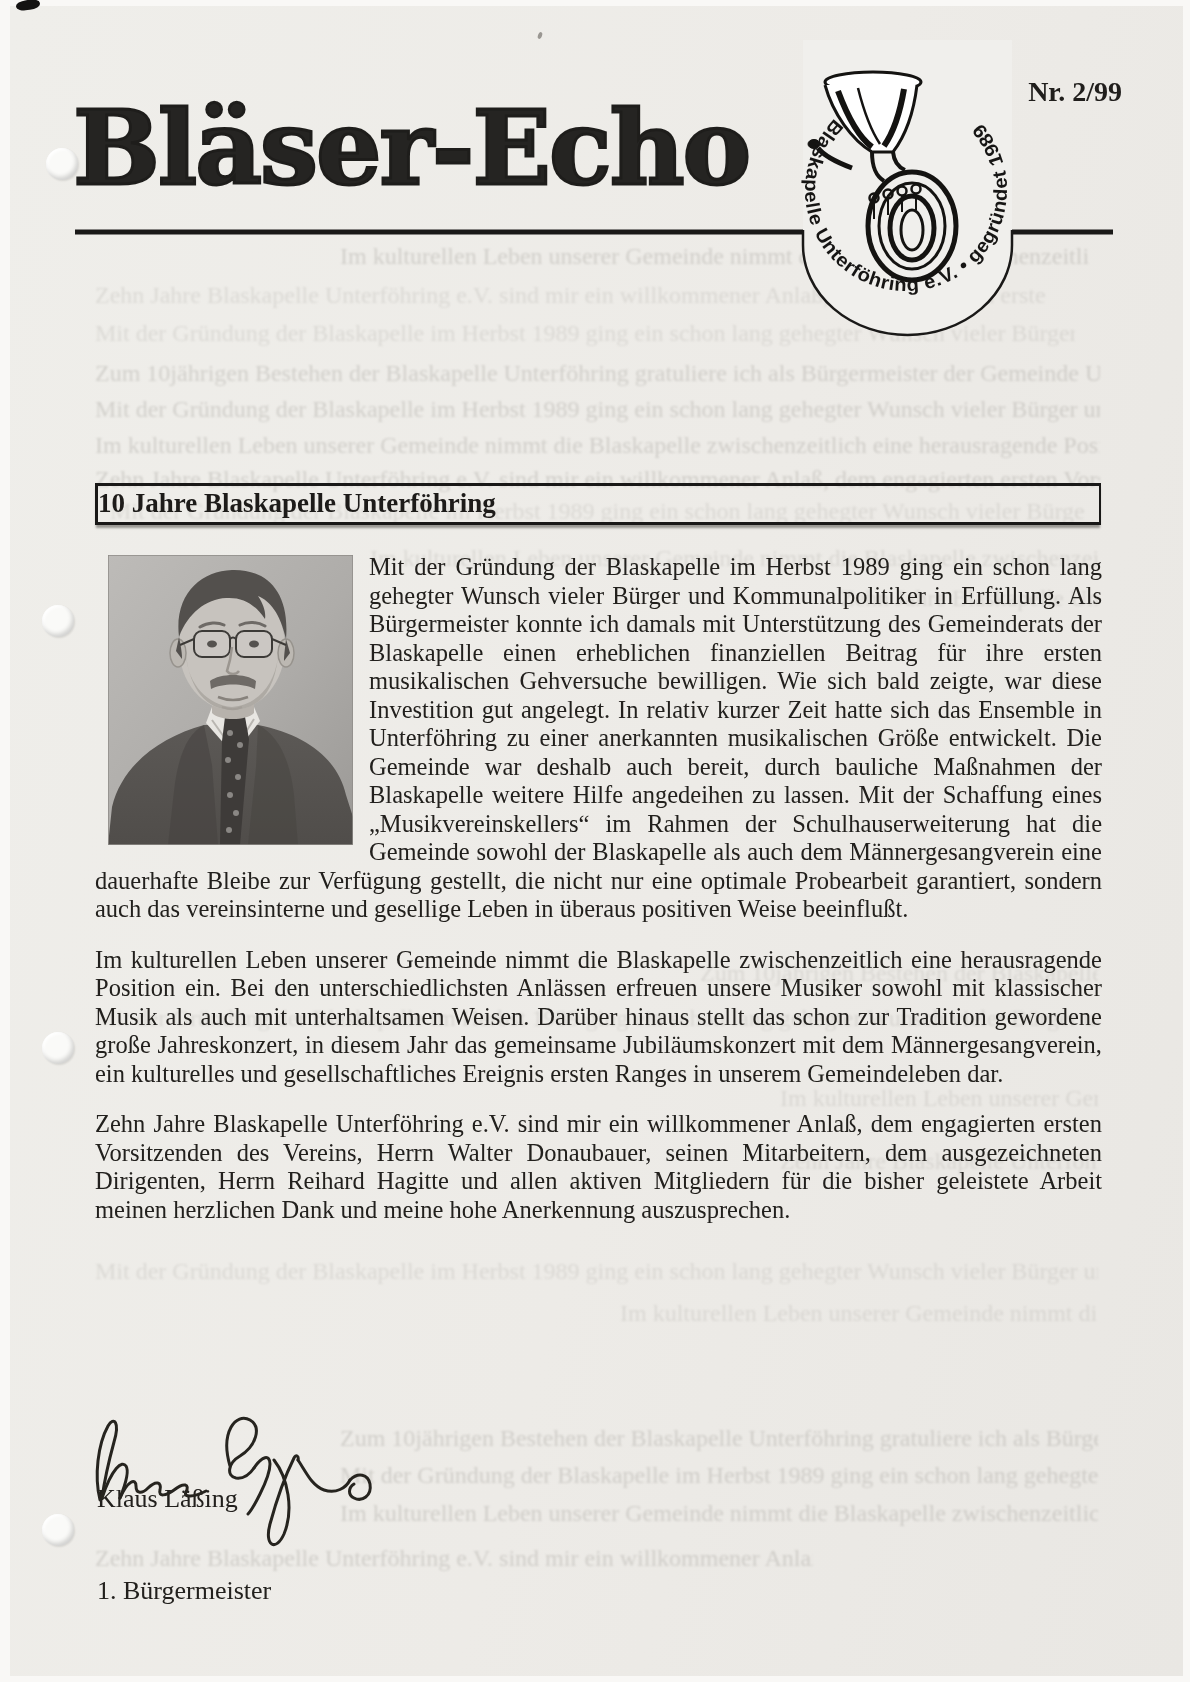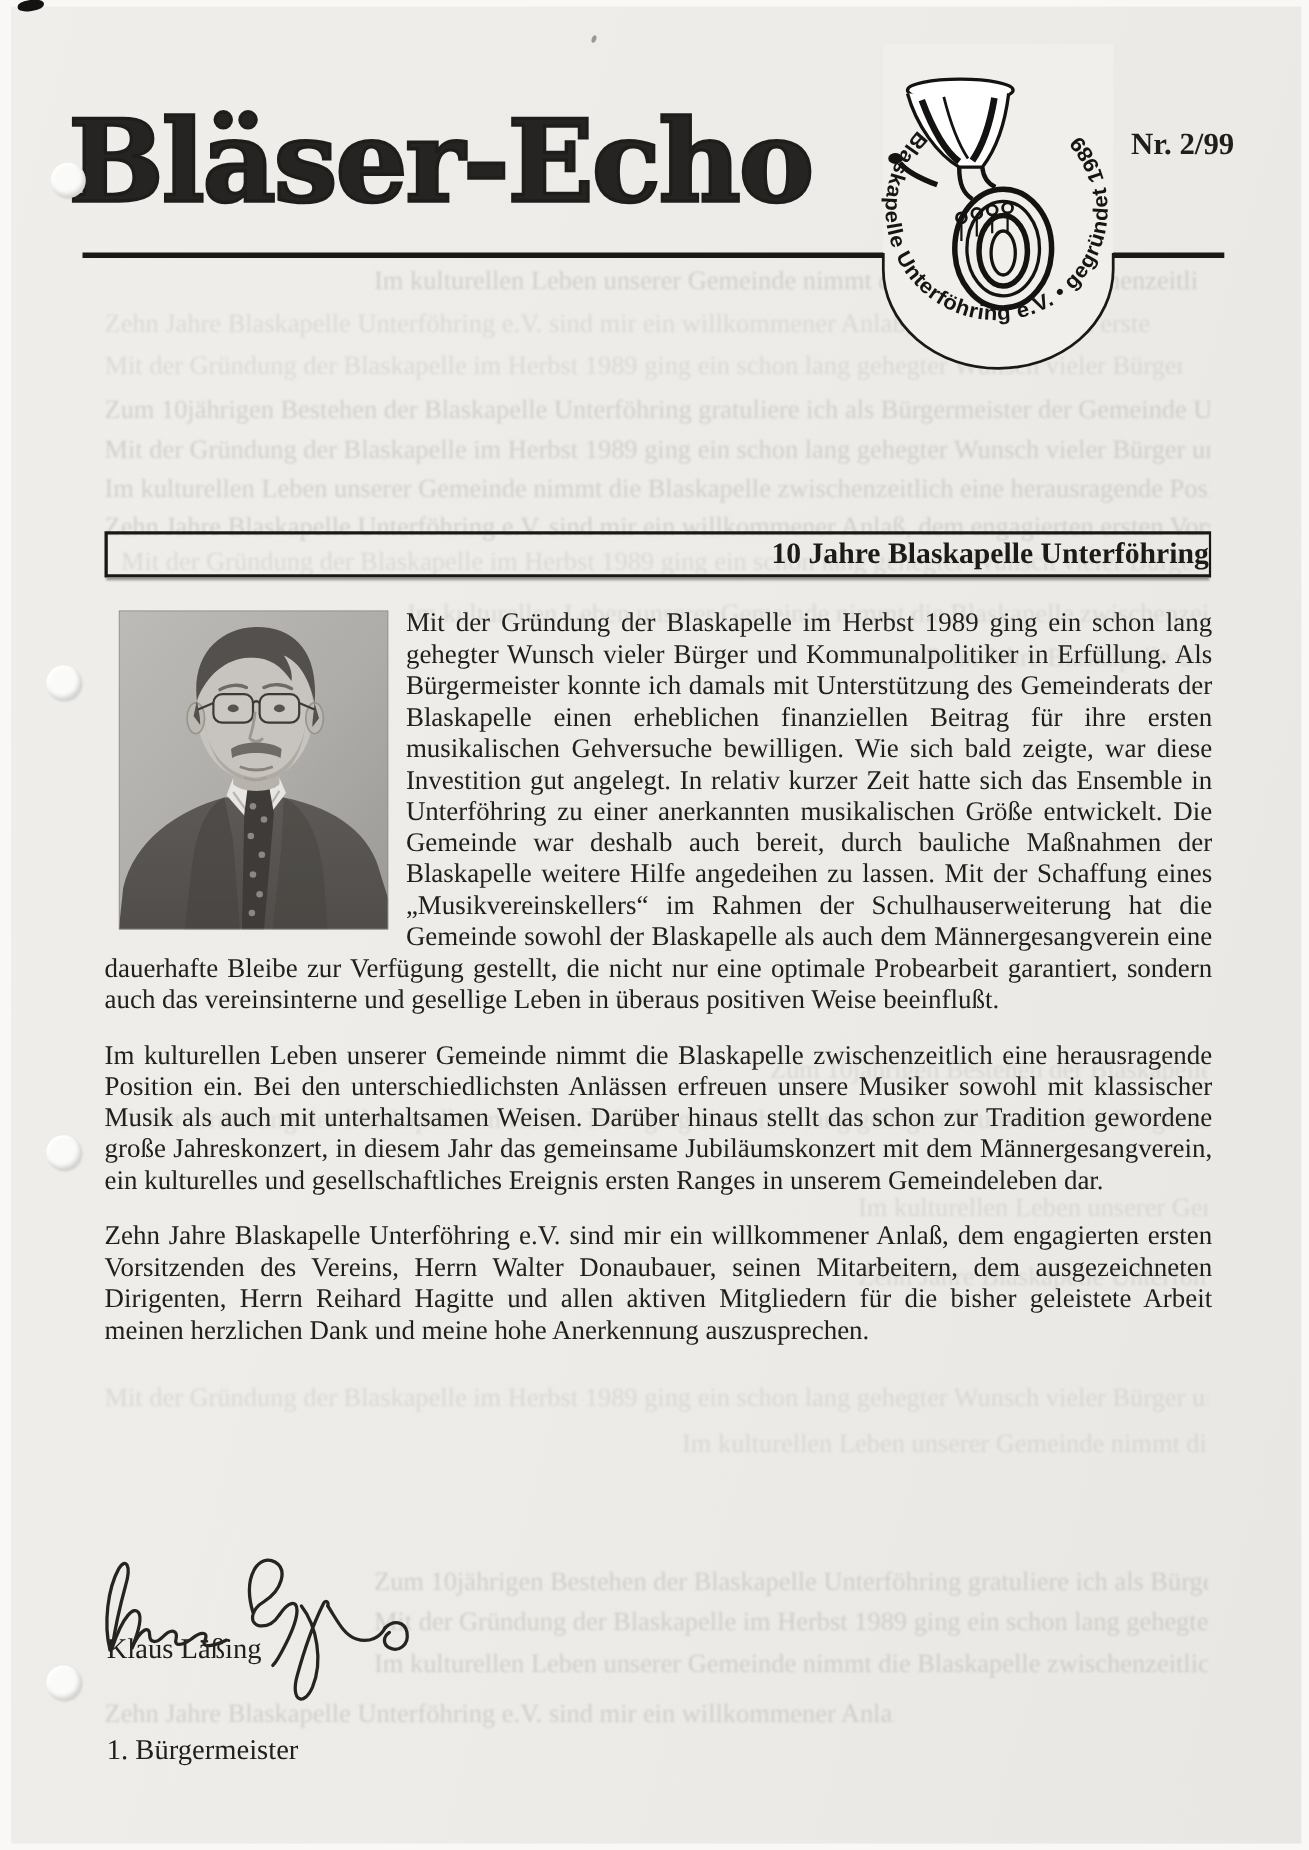--- a/index.html
+++ b/index.html
@@ -6,34 +6,34 @@
   .page{position:relative;width:1190px;height:1682px;overflow:hidden;
         font-family:"Liberation Serif", serif;background:#f9f8f6;}
   .paper{position:absolute;left:10px;top:6px;right:7px;bottom:6px;
          background:linear-gradient(105deg,#efeeea 0%,#edebe7 55%,#e9e7e3 100%);}
   
   .bleed{position:absolute;height:27px;overflow:hidden;white-space:nowrap;
          font-size:24px;color:#8f8c86;opacity:.30;filter:blur(1.2px);
          z-index:1;pointer-events:none;}
   .bleed.lt{opacity:.20;}
   
-  .title{position:absolute;left:62px;top:96px;z-index:2;
+  .title{position:absolute;left:73px;top:96px;z-index:2;
          font-family:"DejaVu Serif", serif;font-weight:700;font-size:103px;
          line-height:1;letter-spacing:-2px;color:#252422;
          -webkit-text-stroke:3px #1e1d1b;}
   .issue{position:absolute;right:68px;top:76px;z-index:2;
-         font-weight:700;font-size:28px;color:#201e1c;margin-top:40px;}
+         font-weight:700;font-size:28px;color:#201e1c;}
   .mast-art{position:absolute;left:0;top:40px;z-index:2;}
   
   .heading{position:absolute;left:100px;top:390px;z-index:2;
            font-weight:700;font-size:33px;letter-spacing:.5px;color:#1d1b19;}
   .boxtitle{position:absolute;left:95px;top:483px;width:1001px;z-index:2;
             border:3px solid #191817;border-right-width:2px;
             box-shadow:0 4px 2px -1px rgba(70,67,62,.5);
-            text-align:right;font-weight:700;font-size:27px;color:#1d1b19;
+            text-align:left;font-weight:700;font-size:27px;color:#1d1b19;
             padding:2px 0 3px 0;background:transparent;}
   .bodytext{position:absolute;left:95px;top:553px;width:1007px;z-index:2;
             font-size:24.5px;line-height:28.5px;text-align:justify;color:#22201d;}
   .bodytext p{margin:0 0 22px 0;}
   .photo{float:left;width:245px;height:290px;margin:2px 16px 6px 13px;}
   .sig-art{position:absolute;left:78px;top:1402px;z-index:3;}
   .sig-name{position:absolute;left:97px;top:1484px;z-index:2;font-size:26px;color:#22201d;}
   .sig-role{position:absolute;left:97px;top:1576px;z-index:2;font-size:26px;color:#22201d;}
   
   .hole{position:absolute;width:32px;height:32px;border-radius:50%;z-index:4;

